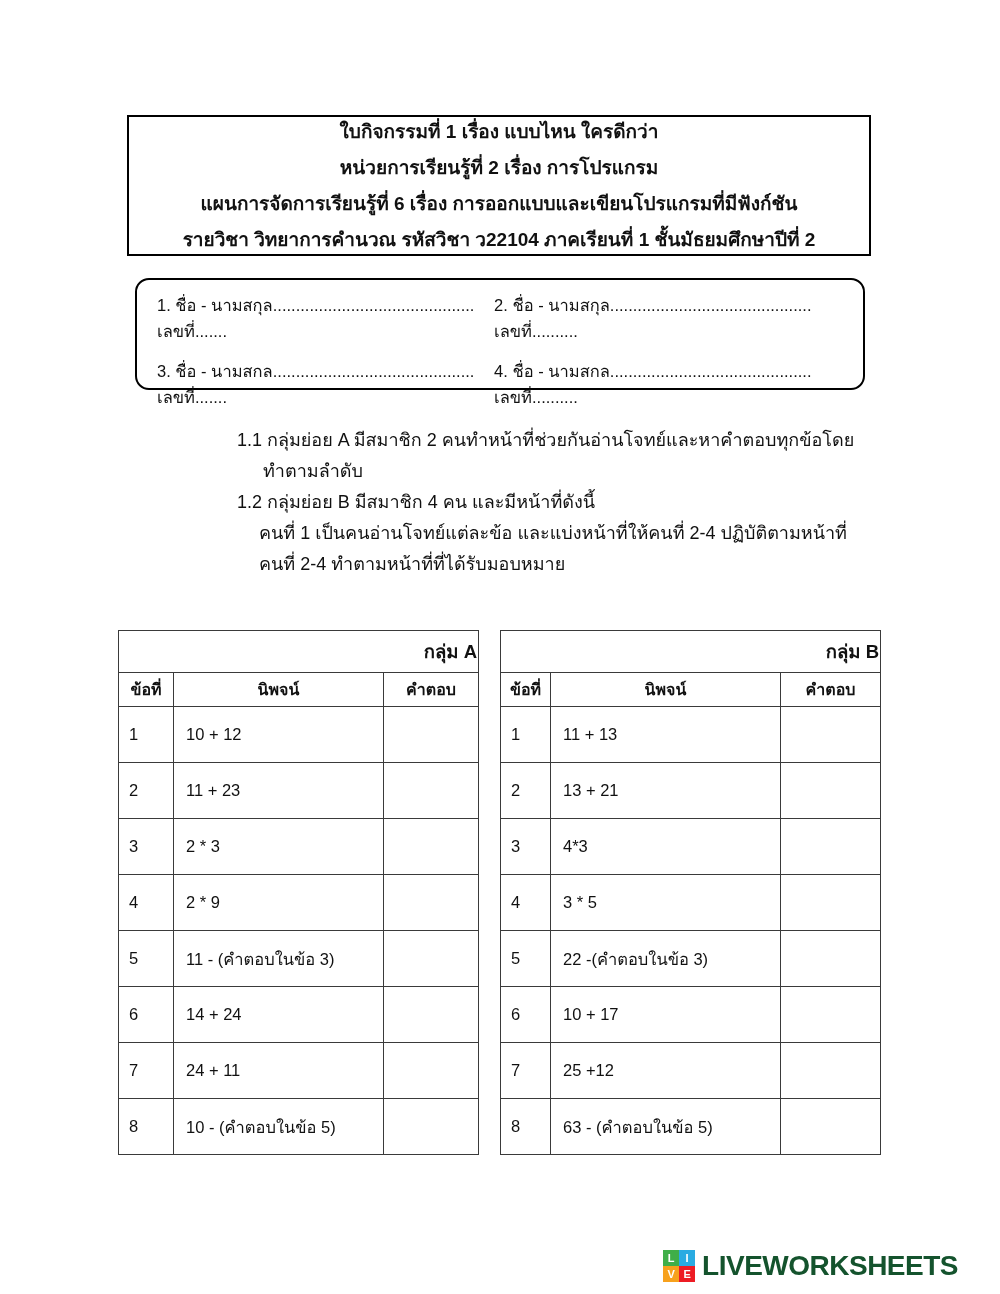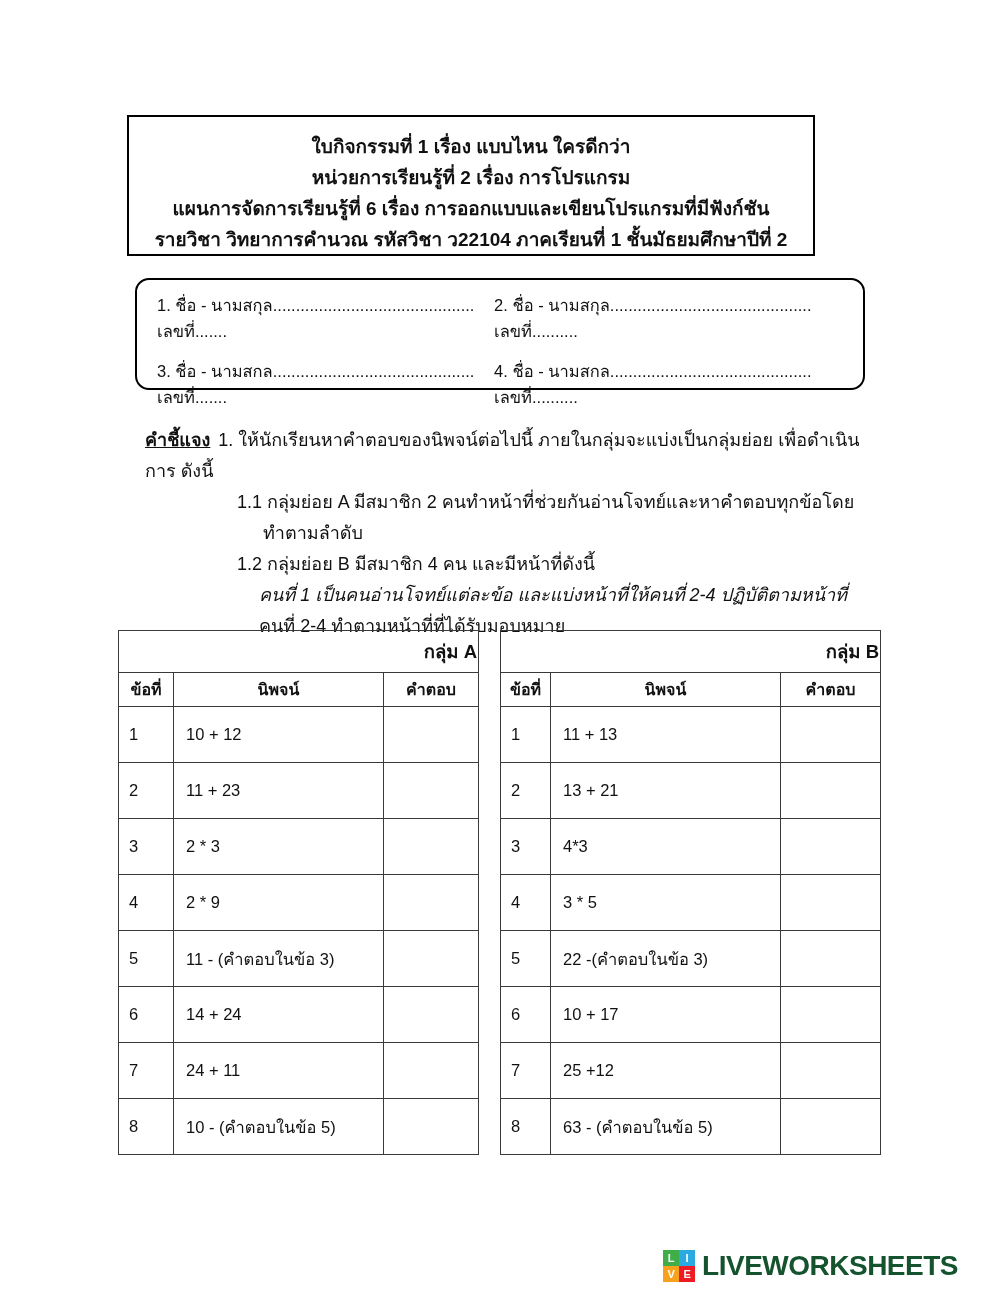--- a/index.html
+++ b/index.html
@@ -6,23 +6,23 @@
   body {
     width: 1000px; height: 1294px; position: relative;
     background: #ffffff; overflow: hidden;
     font-family: "Liberation Sans", "DejaVu Sans", sans-serif;
     color: #111;
   }
   .page { position: absolute; inset: 0; }
 
   
   .header-box {
-    position: absolute; left: 127px; top: 115px; width: 688px; height: 141px;
+    position: absolute; left: 127px; top: 115px; width: 744px; height: 141px;
     border: 2px solid #000; box-sizing: border-box;
-    display: flex; flex-direction: column; justify-content: flex-end;
+    display: flex; flex-direction: column; justify-content: space-between;
     text-align: center; gap: 2px;
   }
   .header-box div { font-weight: bold; font-size: 19px; line-height: 29px; }
 
   
   .member-box {
     position: absolute; left: 135px; top: 278px; width: 730px; height: 112px;
     border: 2px solid #000; border-radius: 14px; box-sizing: border-box;
     padding: 12px 20px 0 20px; font-size: 16.5px;
   }
@@ -31,21 +31,21 @@
 
   
   .instructions {
     position: absolute; left: 145px; top: 425px; width: 740px;
     font-size: 18px; line-height: 31px;
   }
   .instructions .l0 { padding-left: 0; }
   .instructions .l1 { padding-left: 92px; }
   .instructions .l2 { padding-left: 118px; }
   .instructions .l3 { padding-left: 92px; }
-  .instructions .l4 { padding-left: 114px; font-style: italic; }
+  .instructions .l4 { padding-left: 114px; }
   .instructions .l5 { padding-left: 114px; }
   .instr-heading { font-weight: bold; text-decoration: underline; margin-right: 8px; }
 
   
   table.wtable {
     position: absolute; top: 630px; border-collapse: collapse; table-layout: fixed;
     font-size: 16.5px;
   }
   .table-a { left: 118px; width: 360px; }
   .table-b { left: 500px; width: 380px; }
@@ -92,23 +92,20 @@
       <span>1. ชื่อ - นามสกุล............................................ เลขที่.......</span>
       <span>2. ชื่อ - นามสกุล............................................ เลขที่..........</span>
     </div>
     <div class="member-row">
       <span>3. ชื่อ - นามสกล............................................ เลขที่.......</span>
       <span>4. ชื่อ - นามสกล............................................ เลขที่..........</span>
     </div>
   </div>
 
   <div class="instructions">
-    <div class="l0">
-      <span class="instr-heading">คำชี้แจง</span><span>1. ให้นักเรียนหาคำตอบของนิพจน์ต่อไปนี้ ภายในกลุ่มจะแบ่งเป็นกลุ่มย่อย เพื่อดำเนินการ ดังนี้</span>
-    </div>
     <div class="l1">1.1 กลุ่มย่อย A มีสมาชิก 2 คนทำหน้าที่ช่วยกันอ่านโจทย์และหาคำตอบทุกข้อโดย</div>
     <div class="l2">ทำตามลำดับ</div>
     <div class="l3">1.2 กลุ่มย่อย B มีสมาชิก 4 คน และมีหน้าที่ดังนี้</div>
     <div class="l4">คนที่ 1 เป็นคนอ่านโจทย์แต่ละข้อ และแบ่งหน้าที่ให้คนที่ 2-4 ปฏิบัติตามหน้าที่</div>
     <div class="l5">คนที่ 2-4  ทำตามหน้าที่ที่ได้รับมอบหมาย</div>
   </div>
 
   <table class="wtable table-a">
     <colgroup>
         <col style="width:55px">

